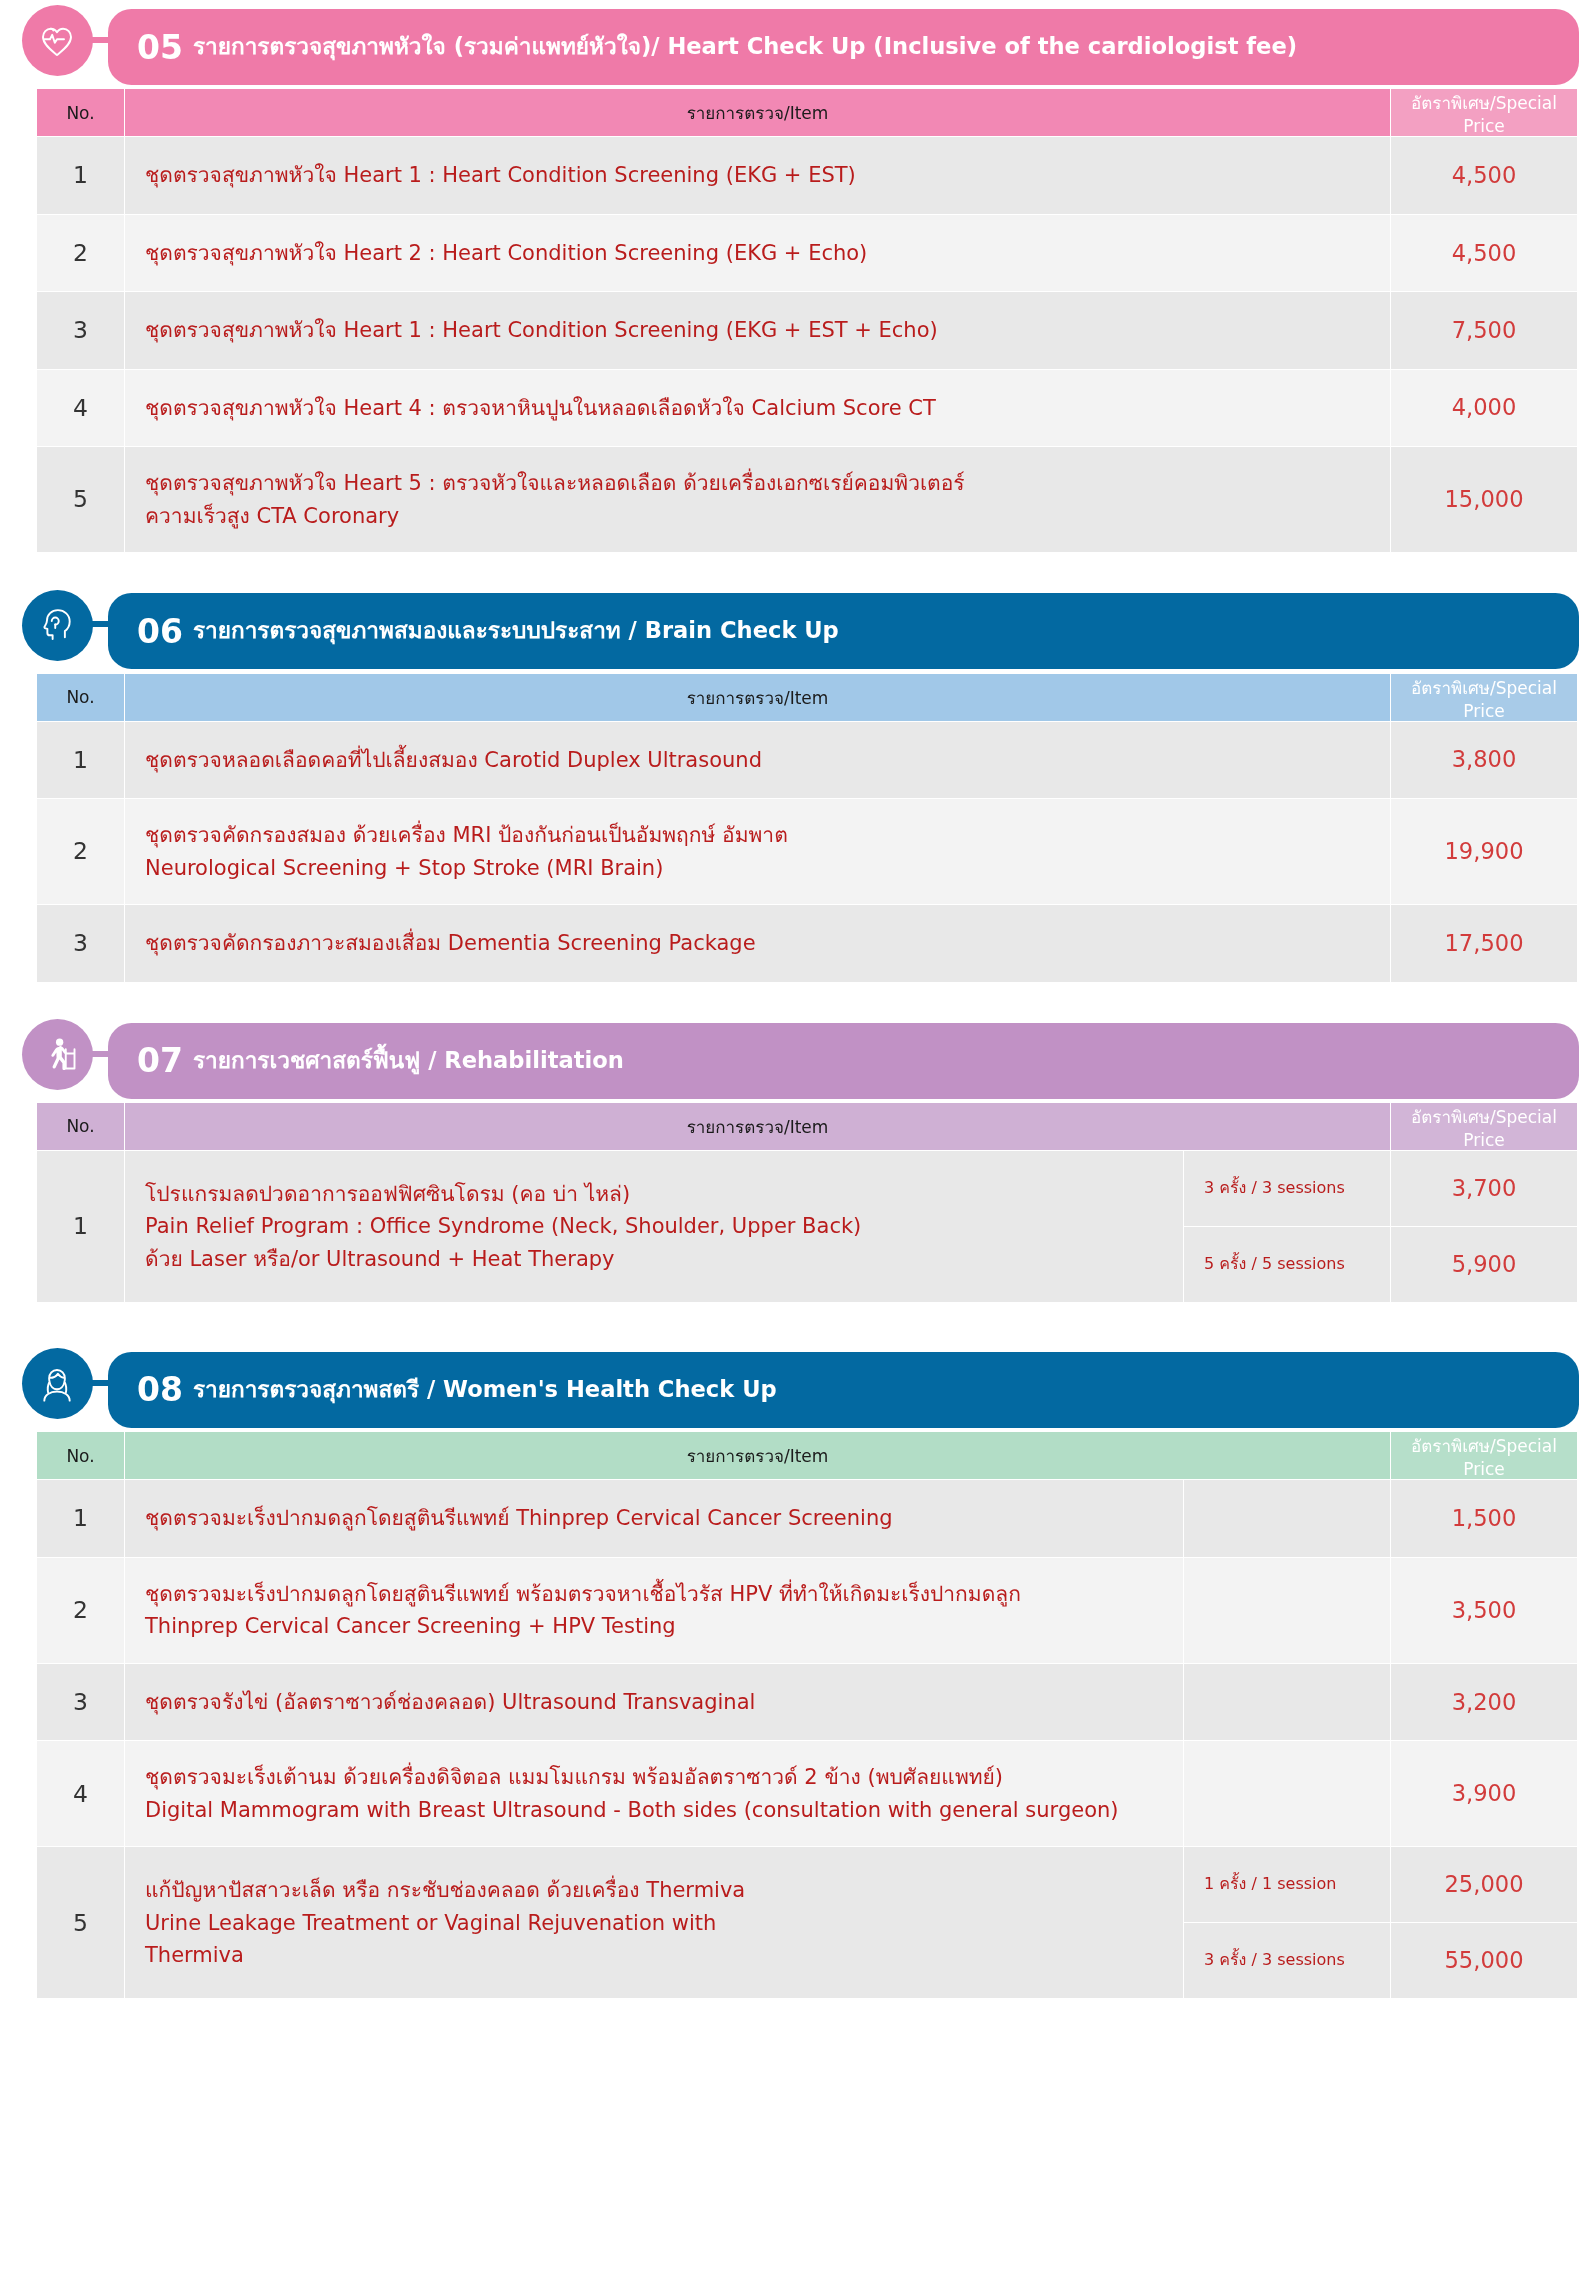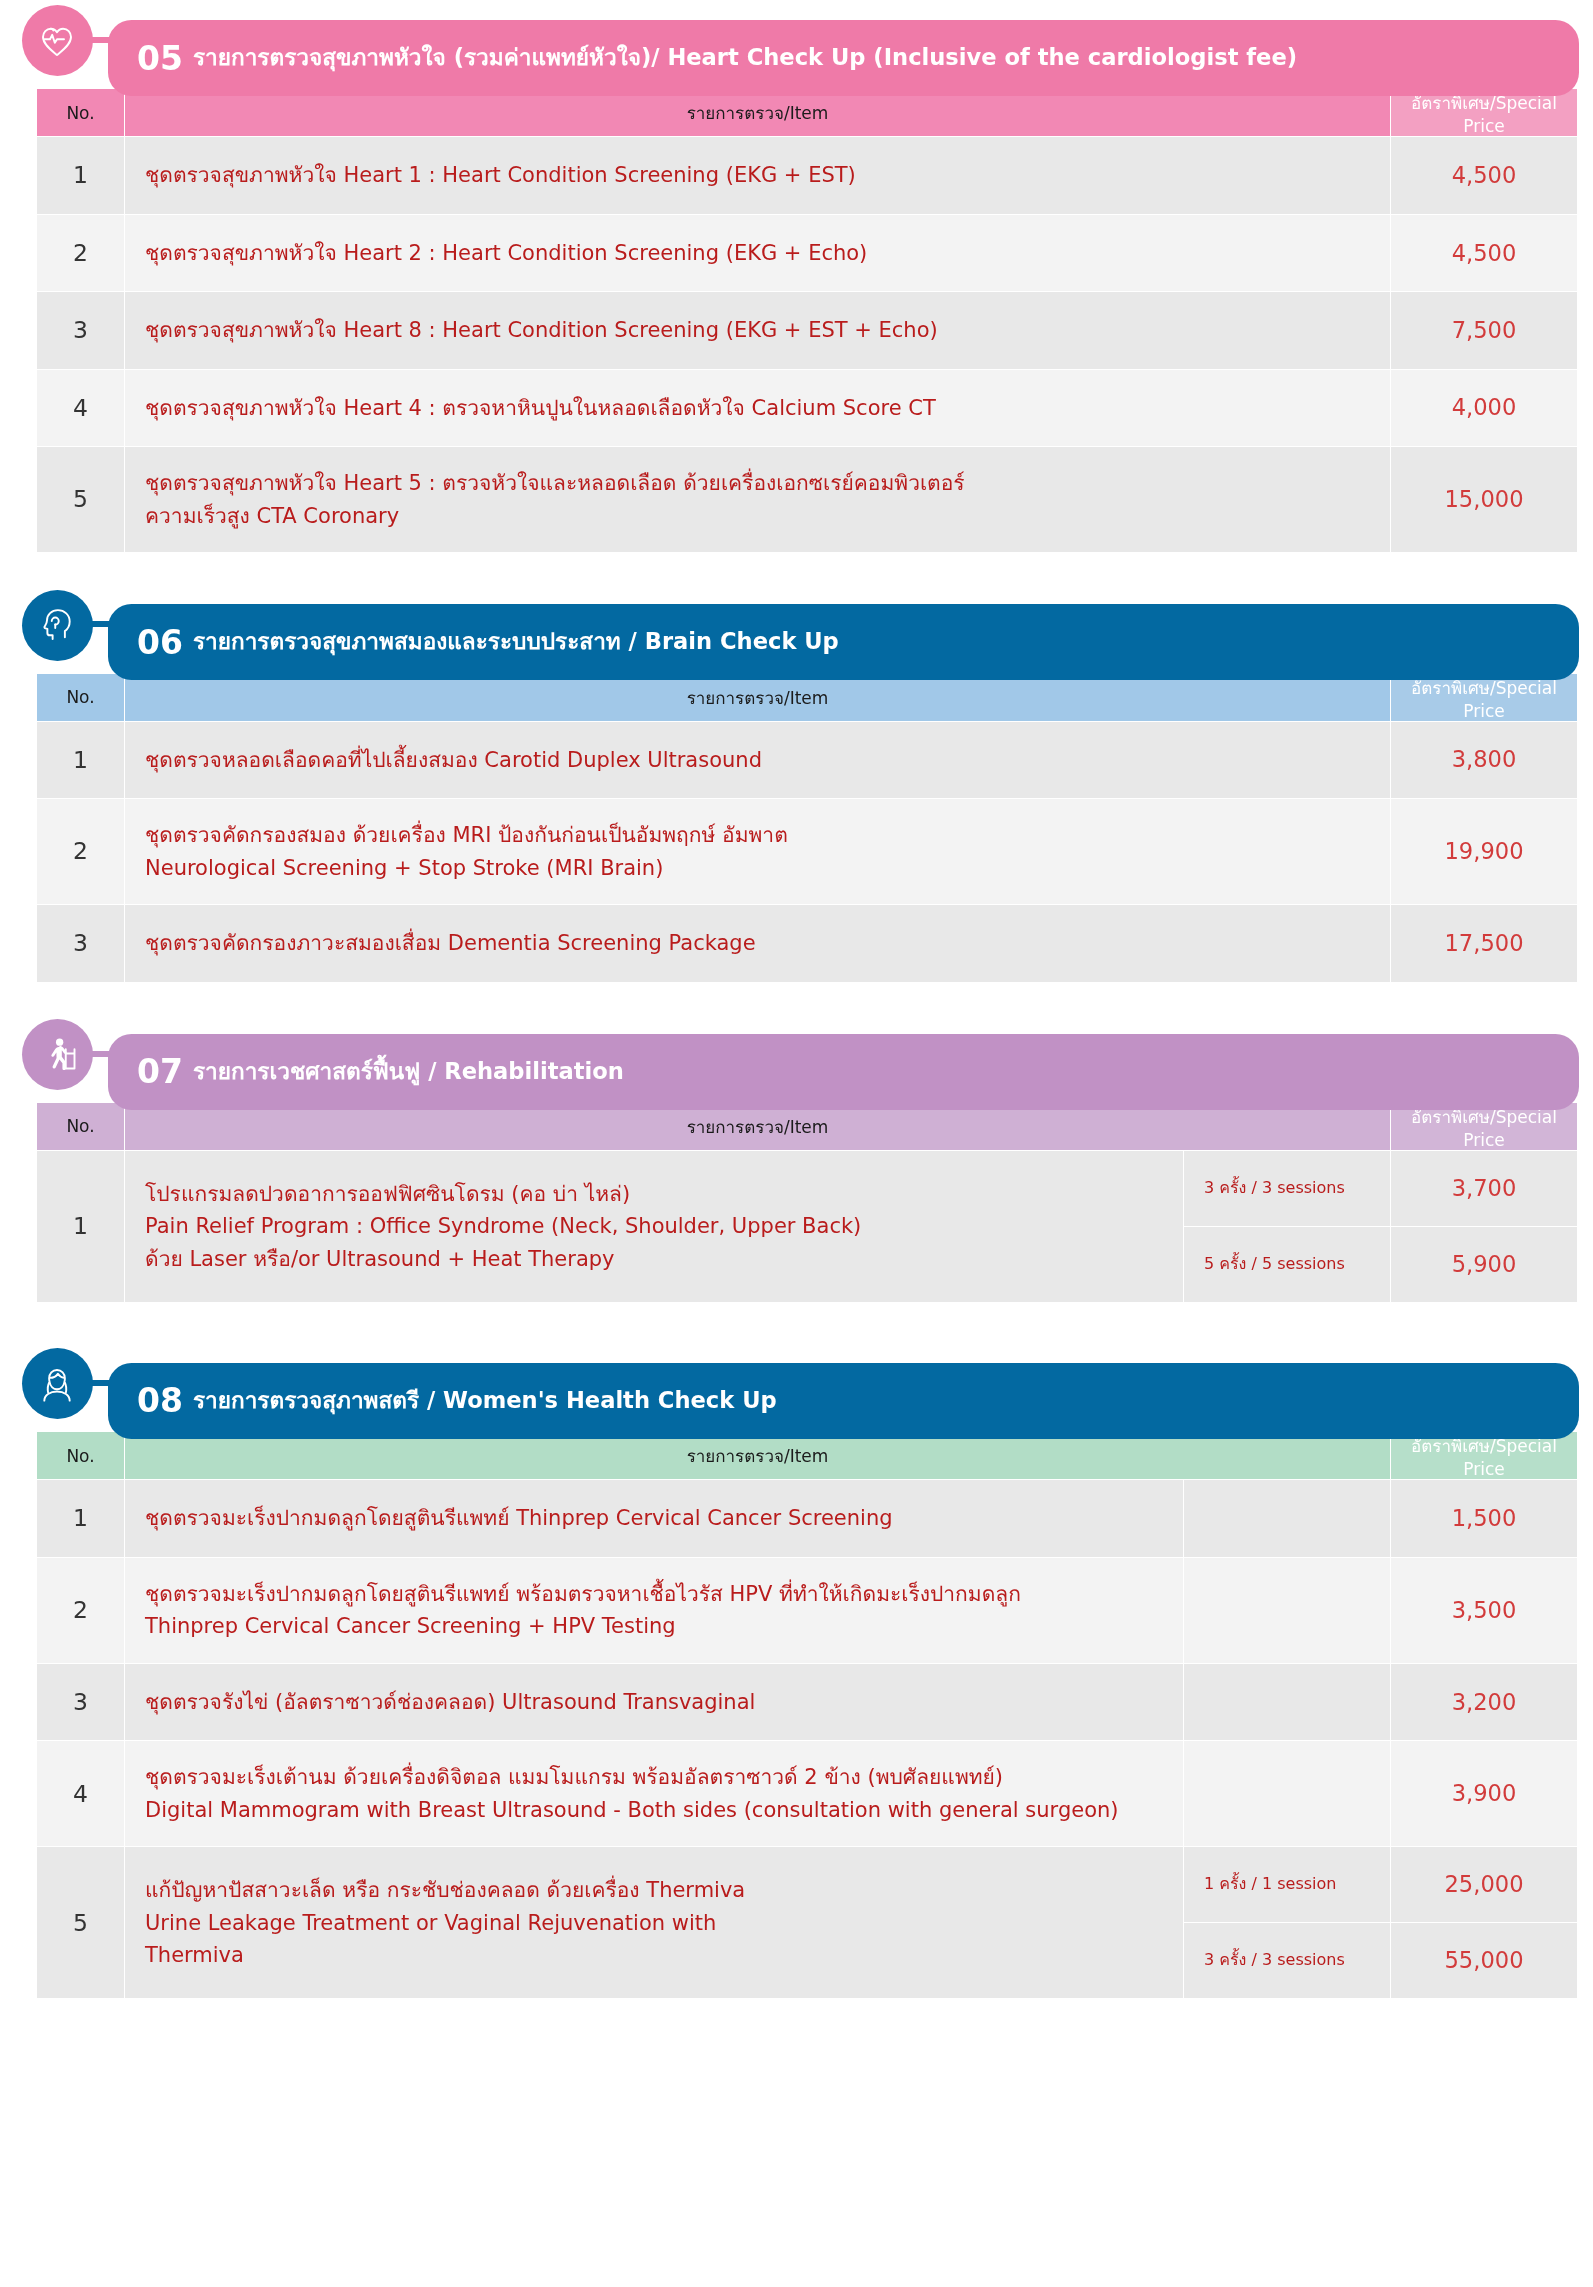--- a/index.html
+++ b/index.html
@@ -43,21 +43,21 @@
     left: 52px;
     top: 37px;
     width: 36px;
     height: 6.3px;
     z-index: 1;
   }
   .sec-pill {
     position: absolute;
     left: 72px;
     right: 0;
-    top: 20px;
+    top: 9px;
     height: 76px;
     border-radius: 23.5px;
     display: flex;
     align-items: center;
     padding-left: 29px;
     z-index: 2;
     color: #ffffff;
     overflow: hidden;
   }
   .sec-num {
@@ -199,21 +199,21 @@
             <tr class="even">
               <td class="no">2</td>
               <td class="item">
                 <span class="ln">ชุดตรวจสุขภาพหัวใจ Heart 2 : Heart Condition Screening (EKG + Echo)</span>
               </td>
               <td class="price">4,500</td>
             </tr>
             <tr class="odd">
               <td class="no">3</td>
               <td class="item">
-                <span class="ln">ชุดตรวจสุขภาพหัวใจ Heart 8 : Heart Condition Screening (EKG + EST + Echo)</span>
+                <span class="ln">ชุดตรวจสุขภาพหัวใจ Heart 1 : Heart Condition Screening (EKG + EST + Echo)</span>
               </td>
               <td class="price">7,500</td>
             </tr>
             <tr class="even">
               <td class="no">4</td>
               <td class="item">
                 <span class="ln">ชุดตรวจสุขภาพหัวใจ Heart 4 : ตรวจหาหินปูนในหลอดเลือดหัวใจ Calcium Score CT</span>
               </td>
               <td class="price">4,000</td>
             </tr>

